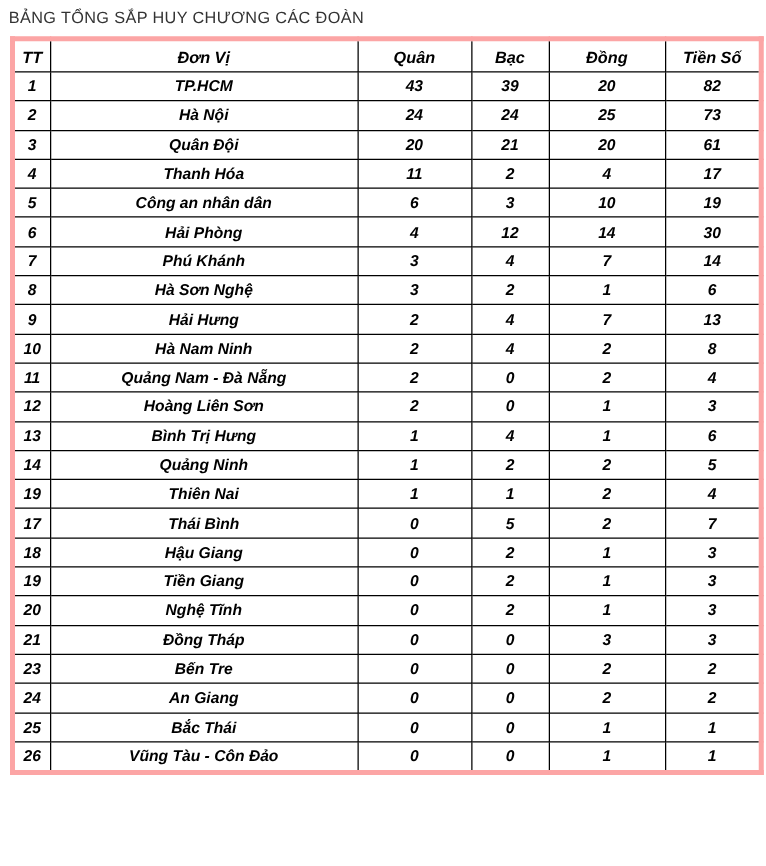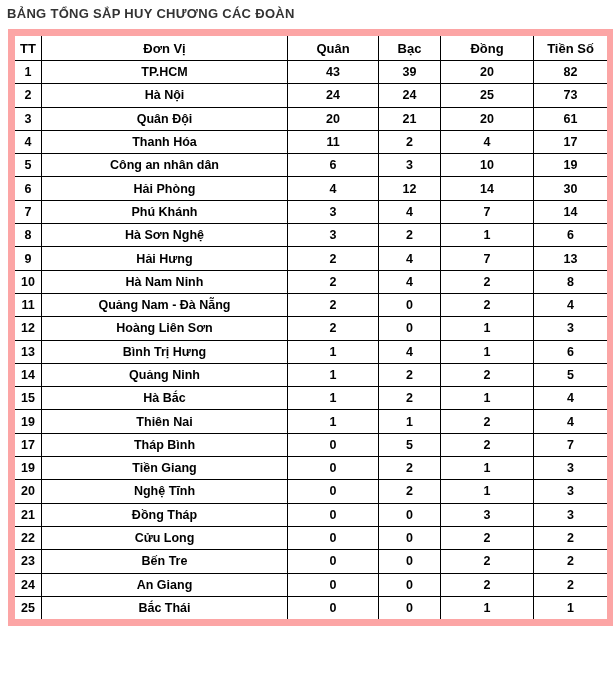--- a/index.html
+++ b/index.html
@@ -11,30 +11,31 @@
   }
   .page {
     width: 613px;
     height: 693px;
     background: #ffffff;
     overflow: hidden;
   }
   .title {
     margin: 6px 0 8px 7px;
     font-size: 13px;
-    font-weight: bold;
+    font-weight: normal;
     color: #333333;
     letter-spacing: 0.3px;
   }
   table.medal-table {
     border-collapse: collapse;
     table-layout: fixed;
     margin-left: 8px;
     width: 599px;
-    border: 7px solid #fca5a5;
+    border: 4px solid #fca5a5;
+    font-style: italic;
   }
   table.medal-table th,
   table.medal-table td {
     border: 1px solid #000000;
     text-align: center;
     vertical-align: middle;
     font-weight: bold;
     color: #000000;
     padding: 0;
     overflow: hidden;
@@ -181,42 +182,42 @@
         </tr>
         <tr>
           <td>14</td>
           <td>Quảng Ninh</td>
           <td>1</td>
           <td>2</td>
           <td>2</td>
           <td>5</td>
         </tr>
         <tr>
-          <td>15</td>
-          <td>Hà Bắc</td>
-          <td>1</td>
-          <td>2</td>
-          <td>1</td>
-          <td>4</td>
-        </tr>
-        <tr>
           <td>19</td>
           <td>Thiên Nai</td>
           <td>1</td>
           <td>1</td>
           <td>2</td>
           <td>4</td>
         </tr>
         <tr>
           <td>17</td>
-          <td>Tháp Bình</td>
+          <td>Thái Bình</td>
           <td>0</td>
           <td>5</td>
           <td>2</td>
           <td>7</td>
+        </tr>
+        <tr>
+          <td>18</td>
+          <td>Hậu Giang</td>
+          <td>0</td>
+          <td>2</td>
+          <td>1</td>
+          <td>3</td>
         </tr>
         <tr>
           <td>19</td>
           <td>Tiền Giang</td>
           <td>0</td>
           <td>2</td>
           <td>1</td>
           <td>3</td>
         </tr>
         <tr>
@@ -229,46 +230,46 @@
         </tr>
         <tr>
           <td>21</td>
           <td>Đồng Tháp</td>
           <td>0</td>
           <td>0</td>
           <td>3</td>
           <td>3</td>
         </tr>
         <tr>
-          <td>22</td>
-          <td>Cửu Long</td>
-          <td>0</td>
-          <td>0</td>
-          <td>2</td>
-          <td>2</td>
-        </tr>
-        <tr>
           <td>23</td>
           <td>Bến Tre</td>
           <td>0</td>
           <td>0</td>
           <td>2</td>
           <td>2</td>
         </tr>
         <tr>
           <td>24</td>
           <td>An Giang</td>
           <td>0</td>
           <td>0</td>
           <td>2</td>
           <td>2</td>
         </tr>
         <tr>
           <td>25</td>
           <td>Bắc Thái</td>
+          <td>0</td>
+          <td>0</td>
+          <td>1</td>
+          <td>1</td>
+        </tr>
+        <tr>
+          <td>26</td>
+          <td>Vũng Tàu - Côn Đảo</td>
           <td>0</td>
           <td>0</td>
           <td>1</td>
           <td>1</td>
         </tr>
       </tbody>
   </table>
 </div>
 
 </body></html>

